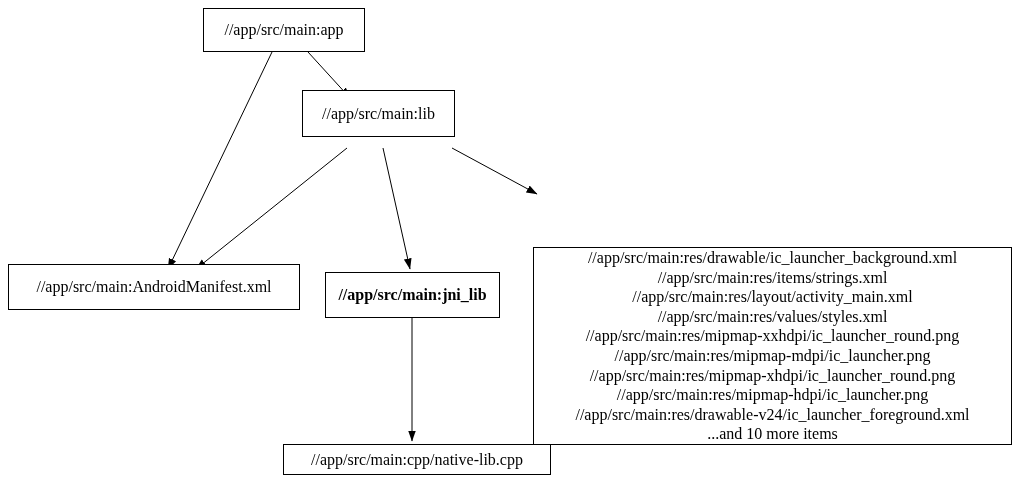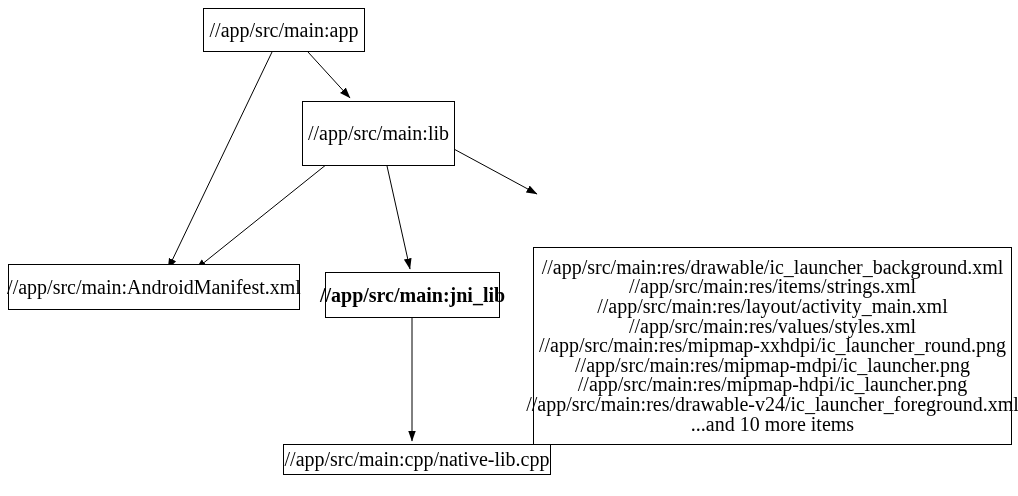--- a/index.html
+++ b/index.html
@@ -26,25 +26,25 @@
   .node {
     position: absolute;
     box-sizing: border-box;
     border: 1px solid #000000;
     background: #ffffff;
     color: #000000;
     display: flex;
     align-items: center;
     justify-content: center;
     text-align: center;
-    font-size: 20px;
+    font-size: 16px;
     white-space: nowrap;
   }
   .node-app        { left: 203px; top: 8px;   width: 162px; height: 44px; }
-  .node-lib        { left: 302px; top: 101px; width: 153px; height: 65px; }
+  .node-lib        { left: 302px; top: 90px; width: 153px; height: 47px; }
   .node-manifest   { left: 8px;   top: 264px; width: 292px; height: 46px; }
   .node-jni-lib    { left: 325px; top: 272px; width: 175px; height: 46px; font-weight: bold; }
   .node-native-lib { left: 283px; top: 444px; width: 268px; height: 31px; }
   .node-resources  {
     left: 533px; top: 199px; width: 479px; height: 198px;
     flex-direction: column;
     line-height: 19.6px;
     margin-top: 48px;
   }
   .res-line { display: block; }
@@ -85,20 +85,21 @@
     <span>//app/src/main:jni_lib</span>
   </div>
 
   <div class="node node-resources">
     <span class="res-line">//app/src/main:res/drawable/ic_launcher_background.xml</span>
     <span class="res-line">//app/src/main:res/items/strings.xml</span>
     <span class="res-line">//app/src/main:res/layout/activity_main.xml</span>
     <span class="res-line">//app/src/main:res/values/styles.xml</span>
     <span class="res-line">//app/src/main:res/mipmap-xxhdpi/ic_launcher_round.png</span>
     <span class="res-line">//app/src/main:res/mipmap-mdpi/ic_launcher.png</span>
+    <span class="res-line">//app/src/main:res/mipmap-xhdpi/ic_launcher_round.png</span>
     <span class="res-line">//app/src/main:res/mipmap-hdpi/ic_launcher.png</span>
     <span class="res-line">//app/src/main:res/drawable-v24/ic_launcher_foreground.xml</span>
     <span class="res-line">...and 10 more items</span>
   </div>
 
   <div class="node node-native-lib">
     <span>//app/src/main:cpp/native-lib.cpp</span>
   </div>
 
 </div>

